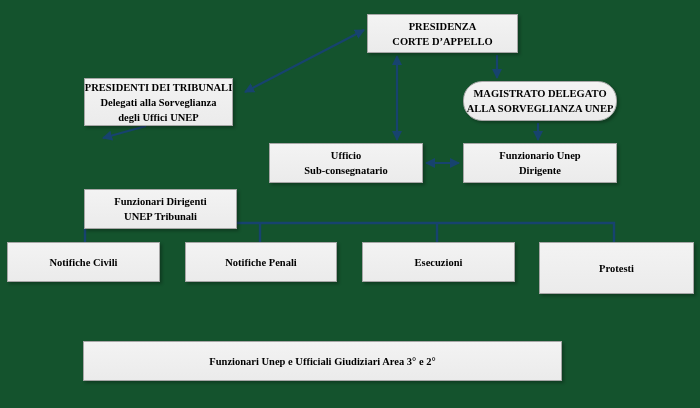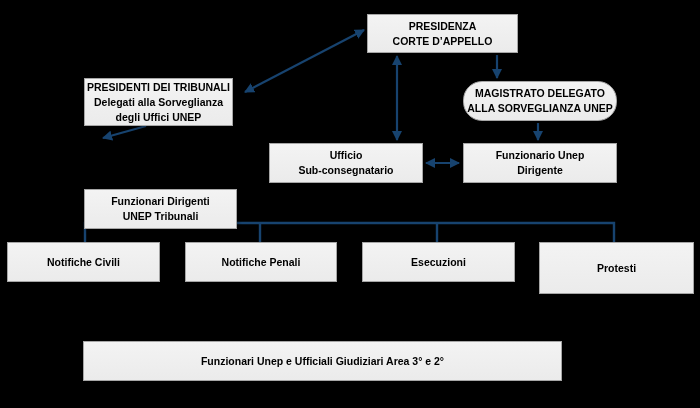--- a/index.html
+++ b/index.html
@@ -4,22 +4,22 @@
 <style>
   html, body {
     margin: 0;
     padding: 0;
     background: #ffffff;
   }
   .stage {
     position: relative;
     width: 700px;
     height: 408px;
-    background: #000000;
-    font-family: Liberation Sans, sans-serif;
+    background: #14532d;
+    font-family: Liberation Serif, serif;
     overflow: hidden;
   }
   .connectors {
     position: absolute;
     left: 0;
     top: 0;
     width: 700px;
     height: 408px;
     pointer-events: none;
   }

